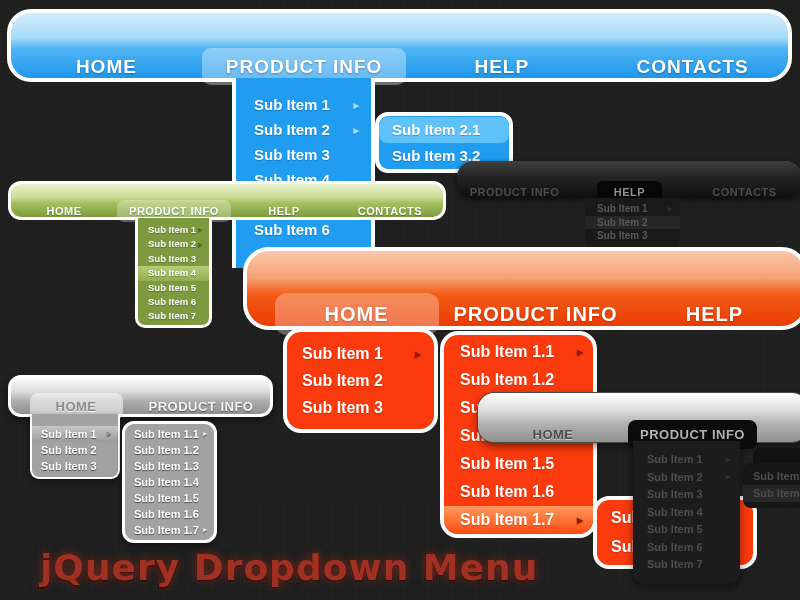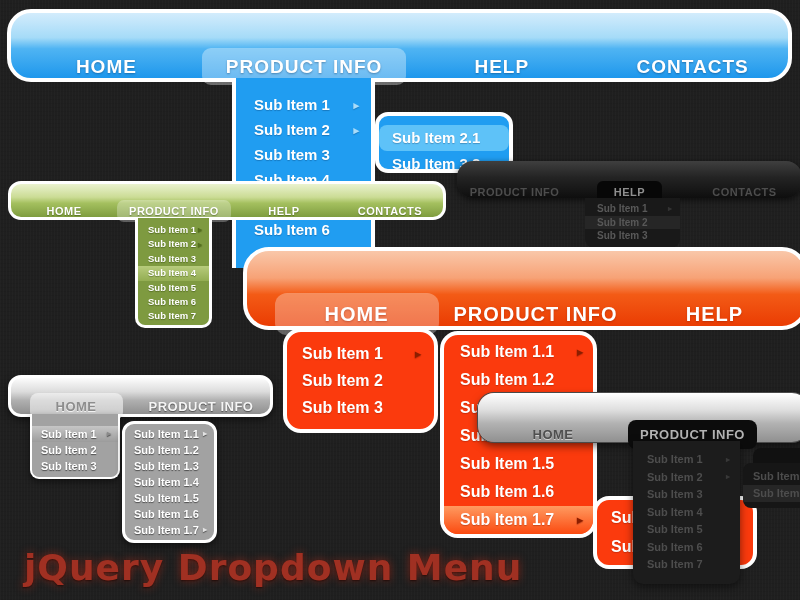--- a/index.html
+++ b/index.html
@@ -20,21 +20,21 @@
 
   
   #blue-bar{left:7px;top:9px;width:785px;height:73px;z-index:1;border:4px solid #fff;border-radius:24px;
     background:linear-gradient(180deg,#d3ecfc 0%,#a5dbf8 38%,#4fb4f3 55%,#1e97ec 100%);}
   #blue-bar .nav-item{flex:1;font-size:19px;color:#fff;letter-spacing:1px;text-shadow:0 1px 2px rgba(0,30,60,.35);}
   #blue-bar .nav-item.active .lbl{background:rgba(255,255,255,.35);border-radius:9px;padding:8px 24px;}
   #blue-dd{left:232px;top:78px;width:143px;height:190px;z-index:1;background:#209df1;
     border-left:4px solid #fff;border-right:4px solid #fff;padding-top:14px;}
   #blue-dd .row{height:25px;line-height:25px;padding-left:18px;font-size:15px;color:#fff;text-shadow:0 1px 1px rgba(0,40,80,.3);}
   #blue-dd .arrow{right:12px;color:#a8dcfa;font-size:11px;}
-  #blue-fly{left:375px;top:112px;width:138px;height:61px;z-index:1;background:#209df1;border:4px solid #fff;border-radius:13px;padding-top:9px;}
+  #blue-fly{left:375px;top:112px;width:138px;height:61px;z-index:1;background:#209df1;border:4px solid #fff;border-radius:13px;padding-top:1px;}
   #blue-fly .row{height:26px;line-height:26px;padding-left:13px;font-size:15px;color:#fff;text-shadow:0 1px 1px rgba(0,40,80,.3);}
   #blue-fly .row.active{background:#5ec2f8;border-radius:8px;}
 
   
   #green-bar{left:8px;top:181px;width:438px;height:39px;z-index:2;border:3px solid #fff;border-radius:13px;
     background:linear-gradient(180deg,#eaf2cf 0%,#cbdc95 40%,#a4c05f 58%,#7e9c3e 100%);}
   #green-bar .nav-item{flex:1;font-size:11px;color:#fff;letter-spacing:.5px;text-shadow:0 1px 1px rgba(40,60,0,.45);}
   #green-bar .nav-item.active .lbl{background:rgba(255,255,255,.28);border-radius:7px;padding:5px 12px;}
   #green-dd{left:135px;top:218px;width:77px;height:110px;z-index:2;background:#7e9a40;
     border:3px solid #fff;border-top:none;border-radius:0 0 10px 10px;padding-top:5px;}
@@ -97,21 +97,21 @@
     border:2px solid #fff;border-top:none;border-radius:0 0 9px 9px;padding-top:12px;box-shadow:0 3px 6px rgba(0,0,0,.45);}
   #gl-dd .row{height:16px;line-height:16px;padding-left:9px;font-size:11px;color:#fff;text-shadow:0 1px 1px rgba(70,70,70,.9);}
   #gl-dd .row.active{background:linear-gradient(180deg,#c6c6c6,#9c9c9c);}
   #gl-dd .arrow{right:7px;color:#8a8a8a;font-size:8px;}
   #gl-fly{left:122px;top:421px;width:95px;height:122px;z-index:6;background:#a2a2a2;border:3px solid #fff;border-radius:12px;padding-top:2px;
     box-shadow:0 3px 6px rgba(0,0,0,.45);}
   #gl-fly .row{height:16px;line-height:16px;padding-left:9px;font-size:11px;color:#fff;text-shadow:0 1px 1px rgba(70,70,70,.9);}
   #gl-fly .arrow{right:7px;color:#e2e2e2;font-size:8px;}
 
   
-  #page-title{left:24px;top:547px;z-index:7;font-family:"DejaVu Sans", sans-serif;font-weight:bold;font-size:36px;
+  #page-title{left:40px;top:547px;z-index:7;font-family:"DejaVu Sans", sans-serif;font-weight:bold;font-size:36px;
     letter-spacing:1px;color:#a03022;text-shadow:0 0 9px rgba(190,45,25,.6),0 1px 2px rgba(0,0,0,.8);}
 </style>
 </head>
 <body>
 
 <div id="stage">
 
   <div class="m bar" id="blue-bar">
 
   <div class="nav-item"><span class="lbl">HOME</span></div>

